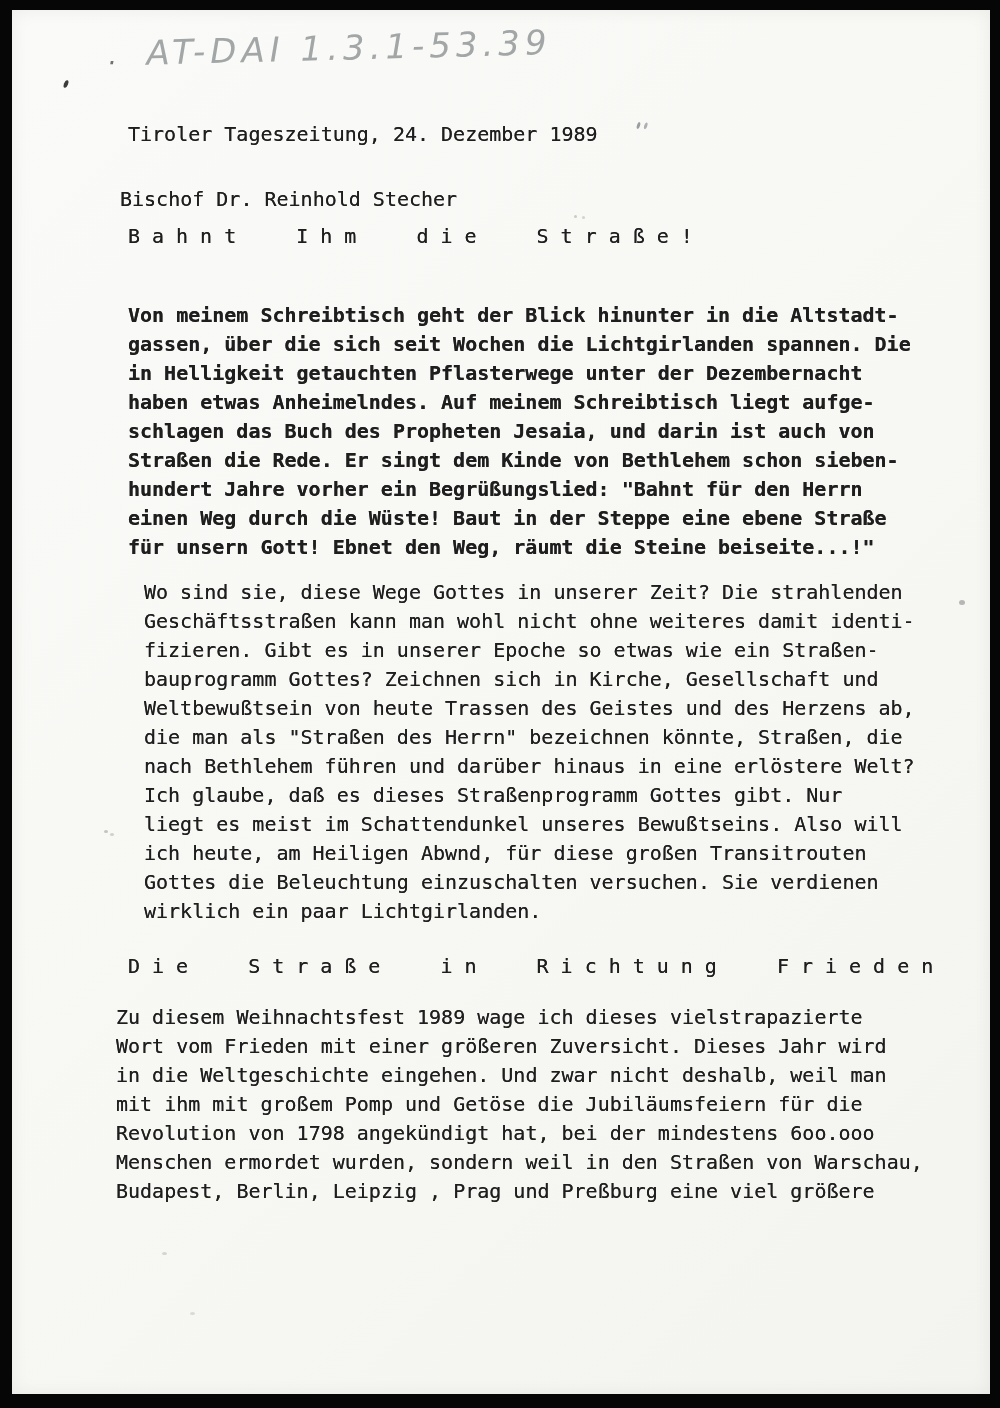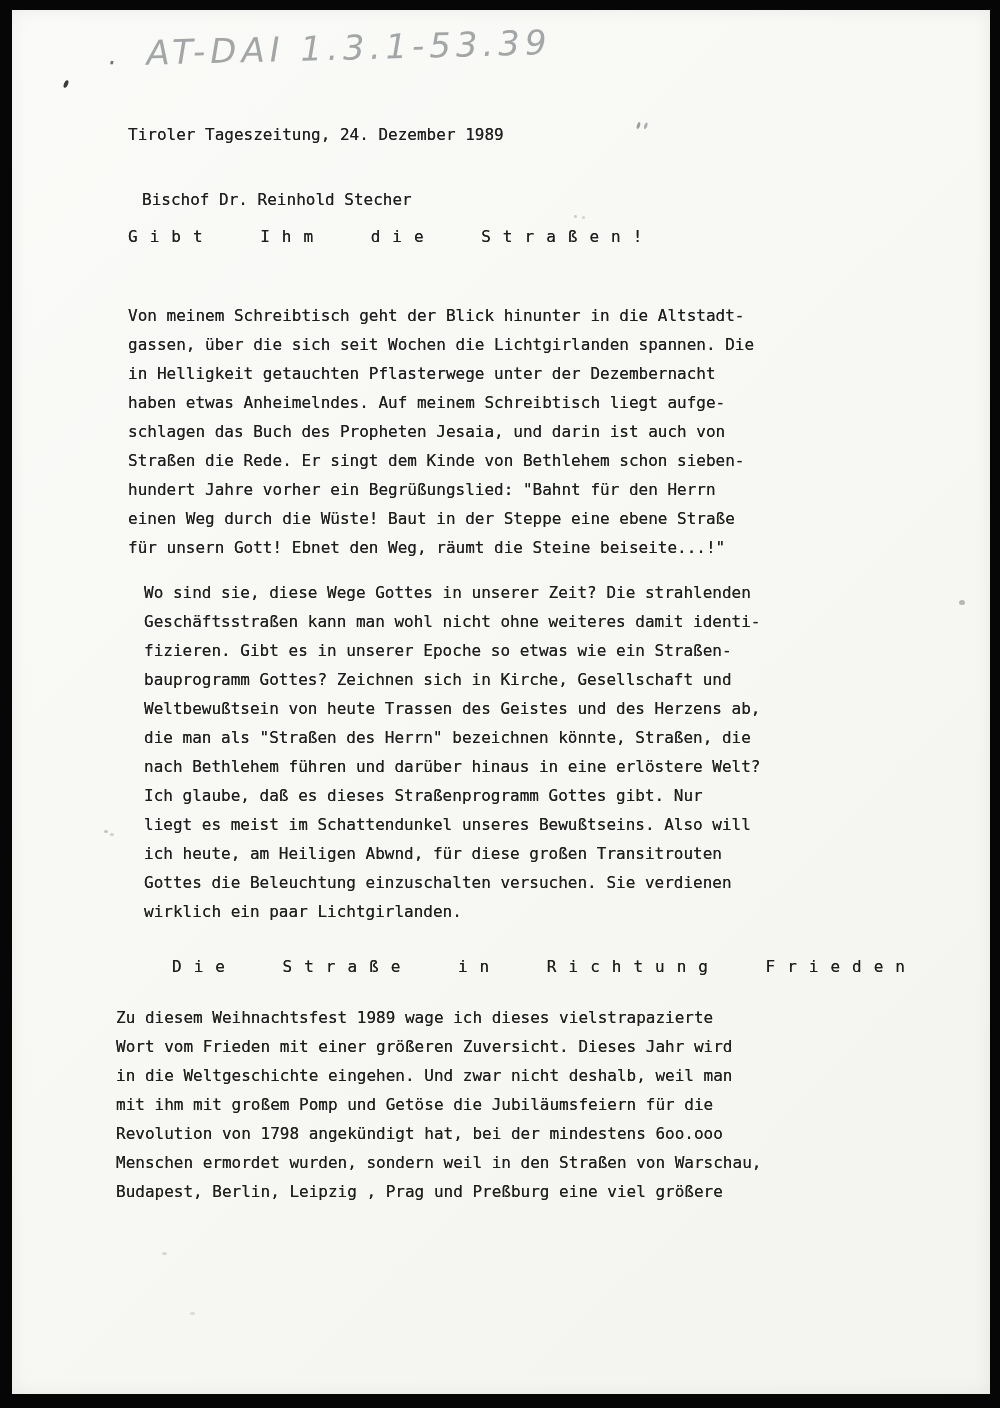--- a/index.html
+++ b/index.html
@@ -23,21 +23,21 @@
     top: 10px;
     right: 10px;
     bottom: 14px;
     background: linear-gradient(135deg, #fafaf8 0%, #f7f7f4 55%, #f3f3f0 100%);
     box-shadow: inset 0 0 18px rgba(0,0,0,0.06);
   }
   .typed {
     position: absolute;
     color: #1e1e1e;
     font-family: "DejaVu Sans Mono", monospace;
-    font-size: 16px;
+    font-size: 20px;
     line-height: 29px;
     text-shadow: 0 0 0.6px rgba(20,20,20,0.8);
     white-space: pre-line;
   }
   .annotation {
     position: absolute;
     top: 18px;
     left: 95px;
     color: #a2a6a6;
     font-family: "DejaVu Sans", sans-serif;
@@ -49,25 +49,25 @@
     white-space: nowrap;
   }
   .annotation .dot {
     display: inline-block;
     margin-right: 26px;
     transform: translateY(6px);
     color: #6f7373;
     font-size: 26px;
   }
   .dateline   { top: 110px; left: 116px; }
-  .author     { top: 175px; left: 130px; }
+  .author     { top: 175px; left: 108px; }
   .headline   { top: 212px; left: 116px; letter-spacing: 12px; word-spacing: 24px; white-space: nowrap; }
-  .para-1     { top: 291px; left: 116px; width: 840px; }
+  .para-1     { top: 291px; left: 116px; width: 840px; font-weight: bold; }
   .para-2     { top: 568px; left: 132px; width: 860px; }
-  .subheading { top: 942px; left: 116px; letter-spacing: 12px; word-spacing: 24px; white-space: nowrap; margin-left: 44px; }
+  .subheading { top: 942px; left: 116px; letter-spacing: 12px; word-spacing: 24px; white-space: nowrap; }
   .para-3     { top: 993px; left: 104px; width: 870px; }
   .speck {
     position: absolute;
     background: #9b9e9e;
     border-radius: 50%;
   }
   .speck.s1 { left: 625px; top: 112px; width: 3px; height: 7px; transform: rotate(18deg); box-shadow: 7px -2px 0 #aeb1b1; }
   .speck.s2 { left: 52px;  top: 70px;  width: 4px; height: 8px; transform: rotate(22deg); background: #3a3c3c; }
   .speck.s3 { left: 947px; top: 590px; width: 6px; height: 5px; background: #b4b7b5; }
   .speck.s4 { left: 92px;  top: 820px; width: 4px; height: 3px; background: #c2c4c2; box-shadow: 6px 3px 0 #cfd1cf; }
@@ -88,21 +88,21 @@
     <div class="speck s2"></div>
     <div class="speck s3"></div>
     <div class="speck s4"></div>
     <div class="speck s5"></div>
     <div class="speck s6"></div>
 
     <div class="typed dateline">Tiroler Tageszeitung, 24. Dezember 1989</div>
 
     <div class="typed author">Bischof Dr. Reinhold Stecher</div>
 
-    <div class="typed headline">Gibt Ihm die Straßen!</div>
+    <div class="typed headline">Bahnt Ihm die Straße!</div>
 
     <div class="typed para-1">Von meinem Schreibtisch geht der Blick hinunter in die Altstadt-
 gassen, über die sich seit Wochen die Lichtgirlanden spannen. Die
 in Helligkeit getauchten Pflasterwege unter der Dezembernacht
 haben etwas Anheimelndes. Auf meinem Schreibtisch liegt aufge-
 schlagen das Buch des Propheten Jesaia, und darin ist auch von
 Straßen die Rede. Er singt dem Kinde von Bethlehem schon sieben-
 hundert Jahre vorher ein Begrüßungslied: "Bahnt für den Herrn
 einen Weg durch die Wüste! Baut in der Steppe eine ebene Straße
 für unsern Gott! Ebnet den Weg, räumt die Steine beiseite...!"</div>

